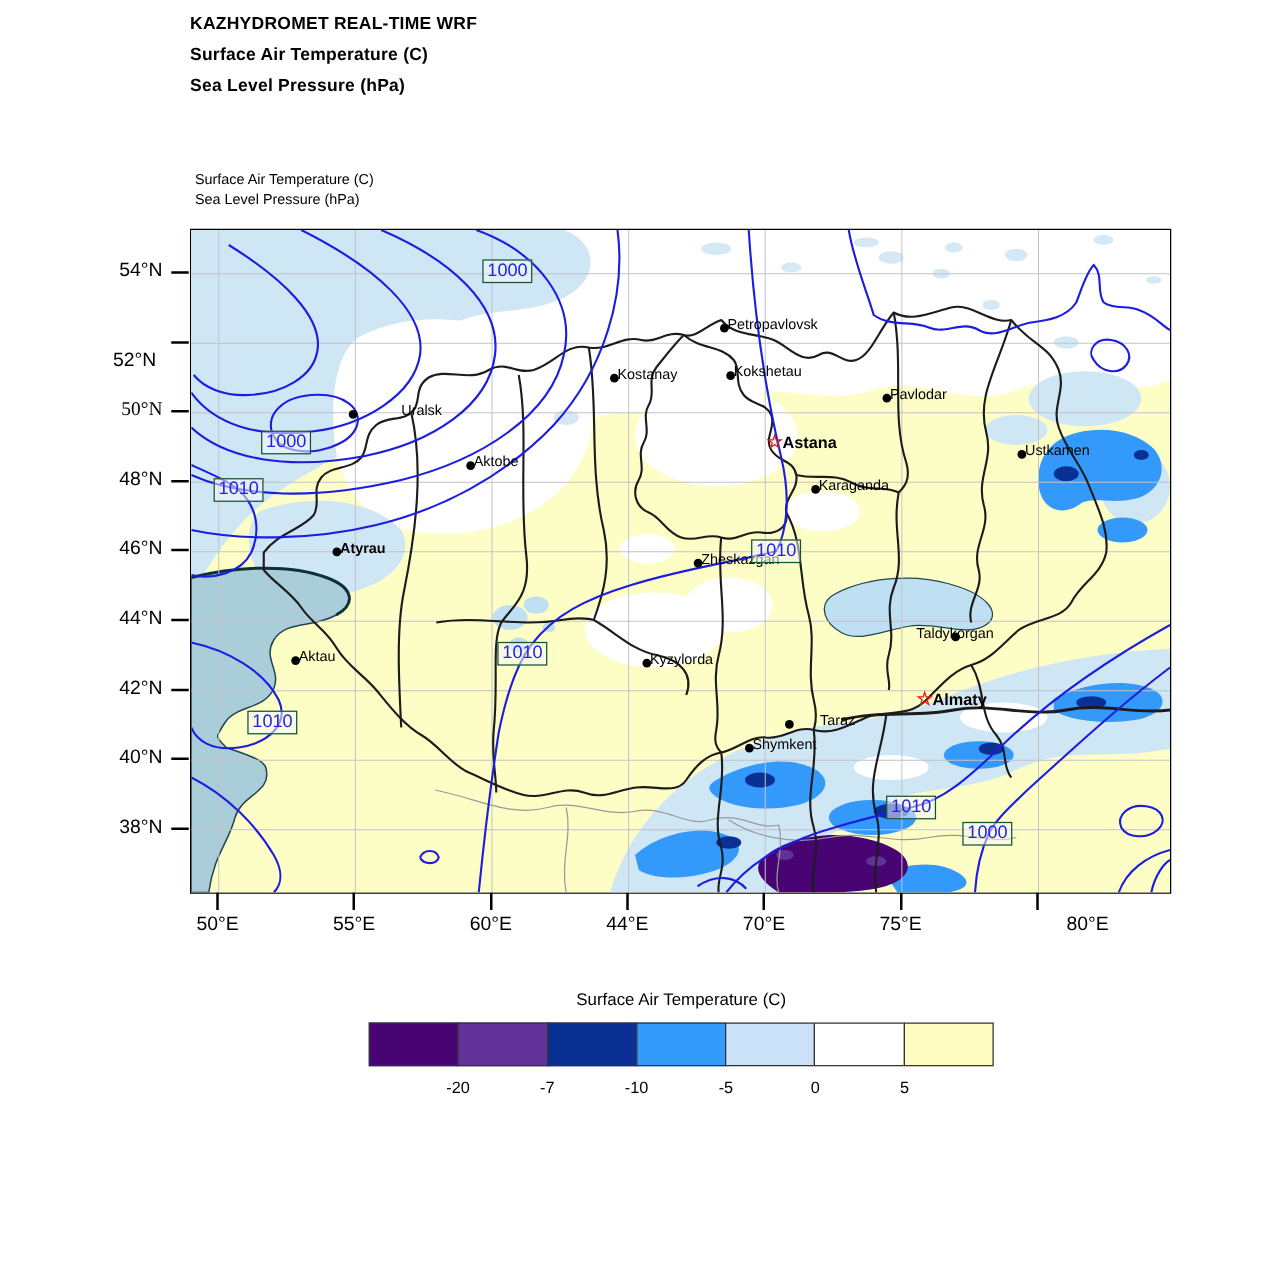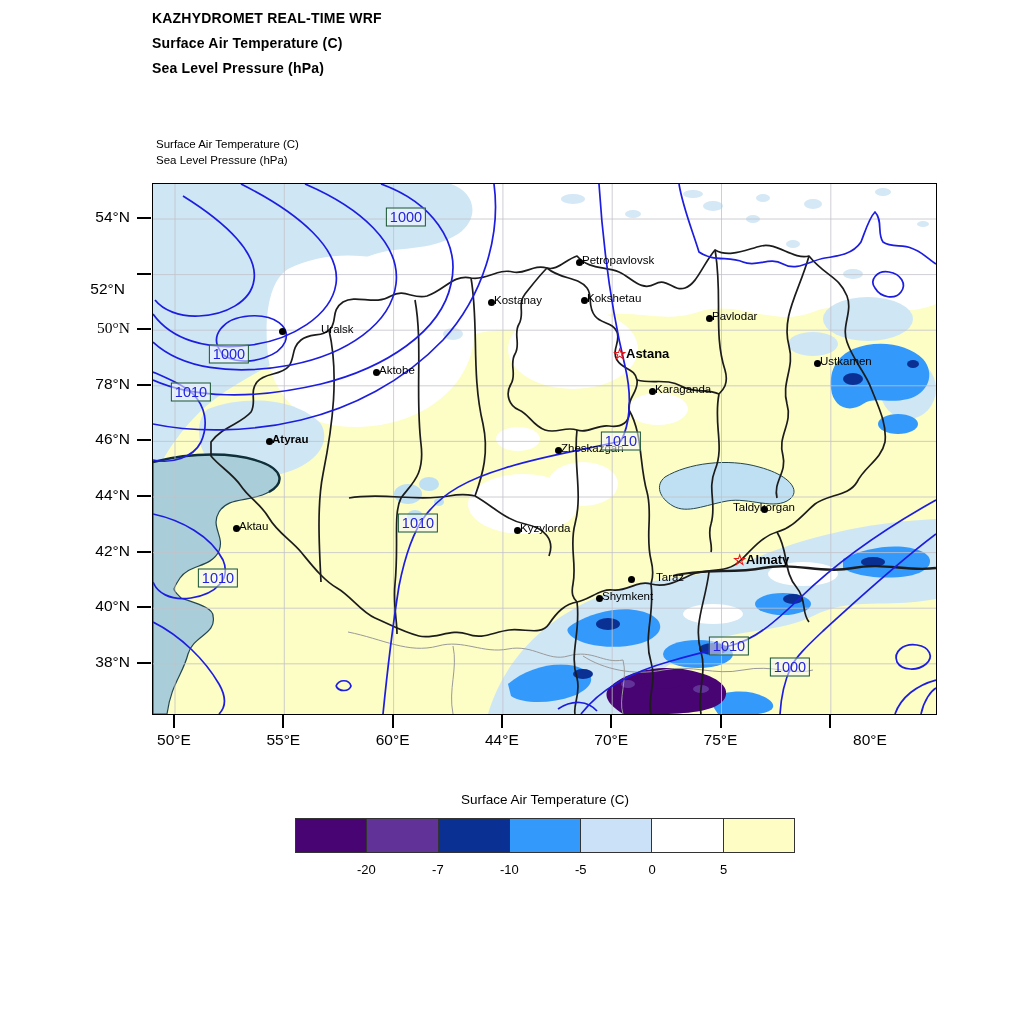--- a/index.html
+++ b/index.html
@@ -50,21 +50,21 @@
   </div>
 
   <div id="lat-axis">
       <div class="lat-tick" style="position: absolute; left: 137px; top: 217px;"></div>
       <div class="lat-label" style="position: absolute; left: 58px; top: 208px;">54°N</div>
       <div class="lat-tick" style="position: absolute; left: 137px; top: 272.6px;"></div>
       <div class="lat-label" style="position: absolute; left: 53px; top: 263.6px; margin-top: 16px;">52°N</div>
       <div class="lat-tick" style="position: absolute; left: 137px; top: 328.2px;"></div>
       <div class="lat-label" style="position: absolute; left: 58px; top: 319.2px; font-family: Liberation Serif, serif;">50°N</div>
       <div class="lat-tick" style="position: absolute; left: 137px; top: 383.8px;"></div>
-      <div class="lat-label" style="position: absolute; left: 58px; top: 374.8px;">78°N</div>
+      <div class="lat-label" style="position: absolute; left: 58px; top: 374.8px;">48°N</div>
       <div class="lat-tick" style="position: absolute; left: 137px; top: 439.4px;"></div>
       <div class="lat-label" style="position: absolute; left: 58px; top: 430.4px;">46°N</div>
       <div class="lat-tick" style="position: absolute; left: 137px; top: 495px;"></div>
       <div class="lat-label" style="position: absolute; left: 58px; top: 486px;">44°N</div>
       <div class="lat-tick" style="position: absolute; left: 137px; top: 550.6px;"></div>
       <div class="lat-label" style="position: absolute; left: 58px; top: 541.6px;">42°N</div>
       <div class="lat-tick" style="position: absolute; left: 137px; top: 606.2px;"></div>
       <div class="lat-label" style="position: absolute; left: 58px; top: 597.2px;">40°N</div>
       <div class="lat-tick" style="position: absolute; left: 137px; top: 661.8px;"></div>
       <div class="lat-label" style="position: absolute; left: 58px; top: 652.8px;">38°N</div>

